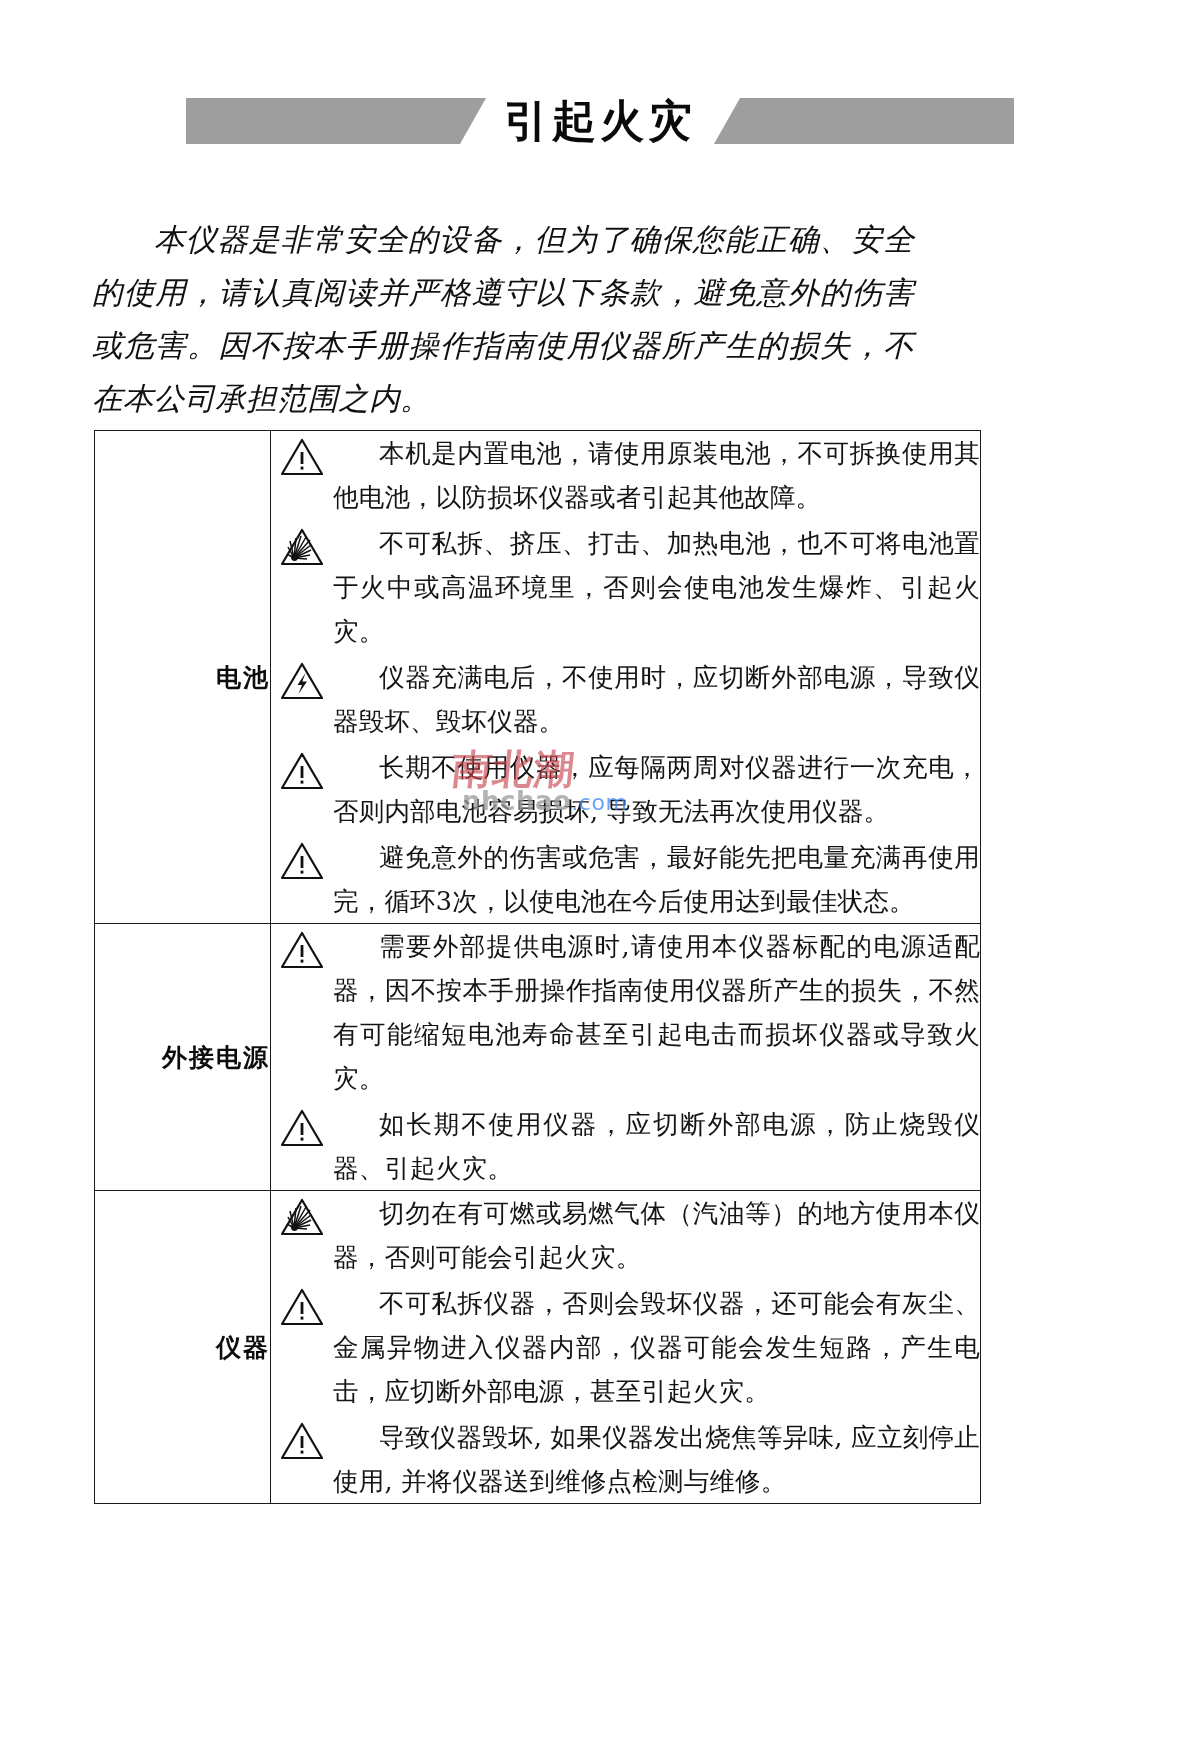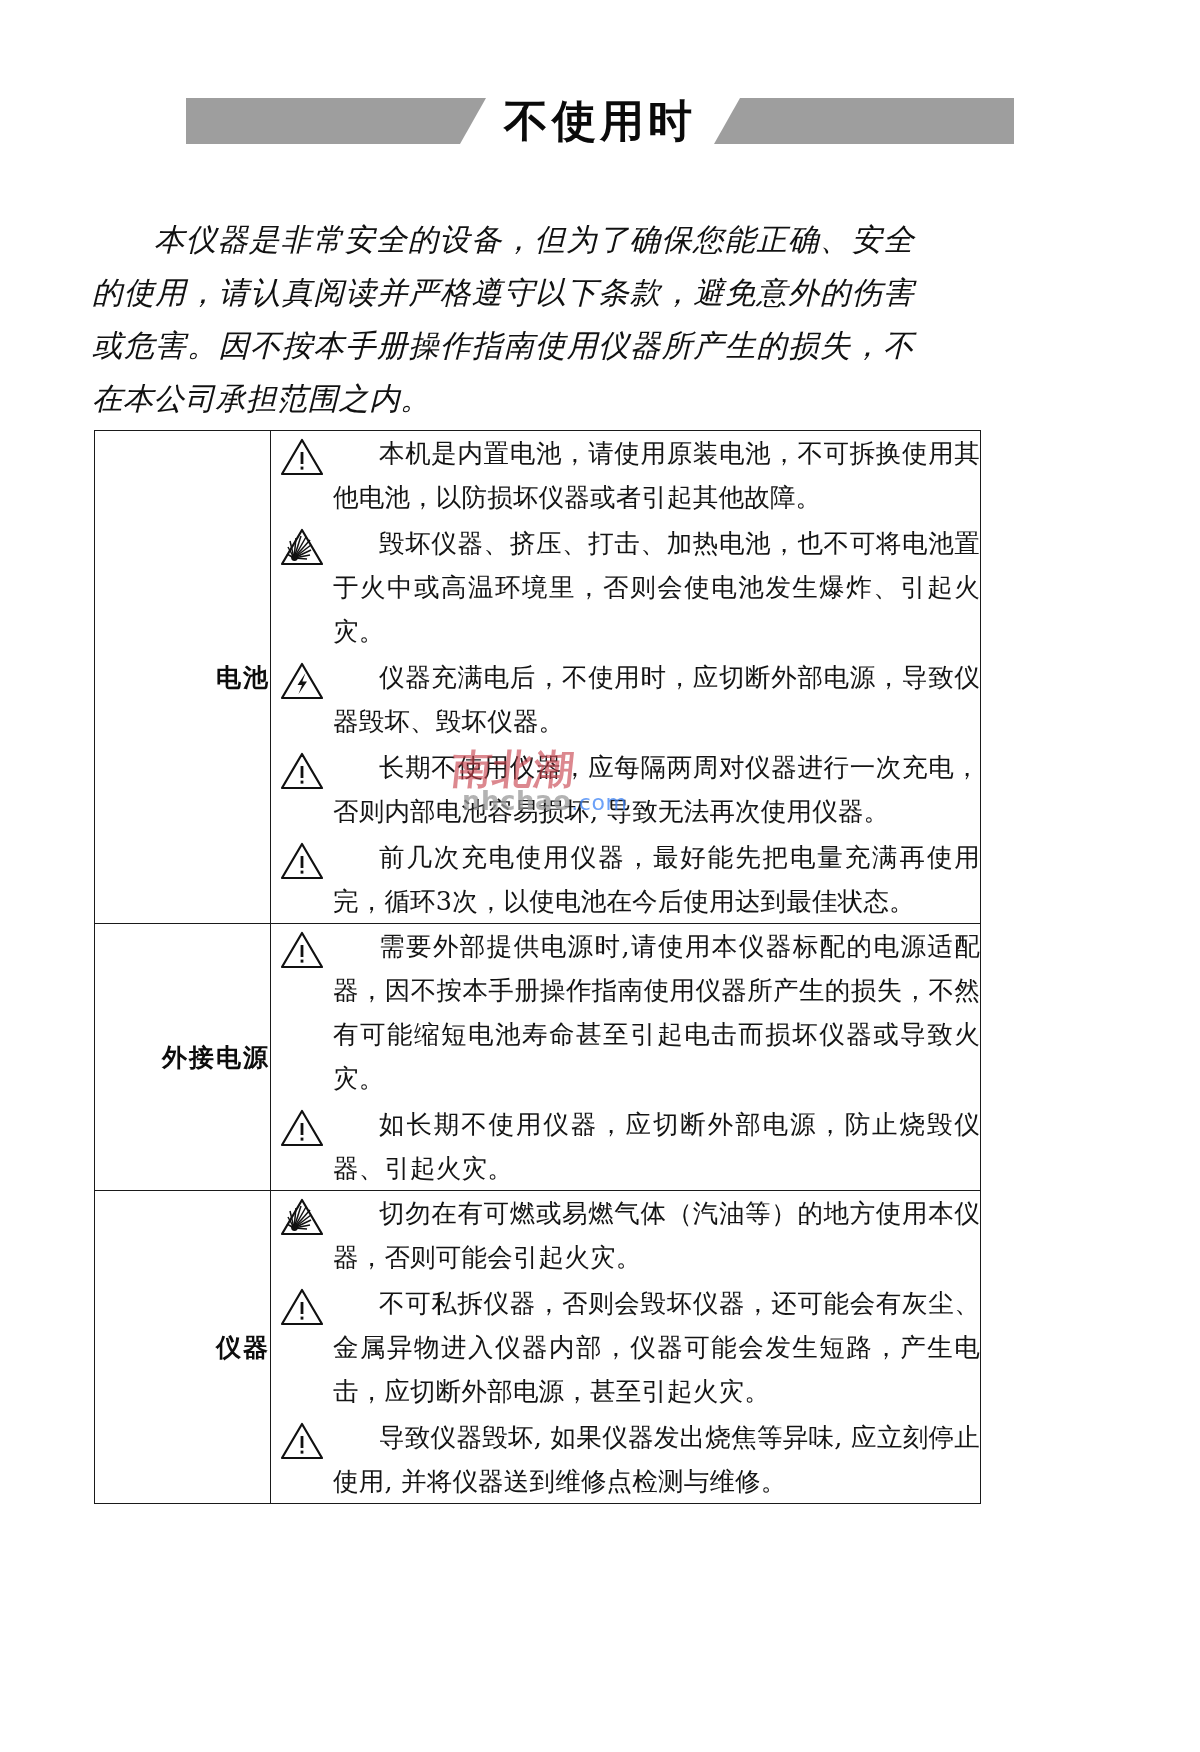--- a/index.html
+++ b/index.html
@@ -177,21 +177,21 @@
     color: #3b82f6;
   }
 </style>
 </head>
 <body>
 
 <div class="page">
 
   <div class="header">
     <div class="bar bar-left"></div>
-    <div class="header-title">不使用时</div>
+    <div class="header-title">引起火灾</div>
     <div class="bar bar-right"></div>
   </div>
 
   <div class="intro">本仪器是非常安全的设备，但为了确保您能正确、安全的使用，请认真阅读并严格遵守以下条款，避免意外的伤害或危害。因不按本手册操作指南使用仪器所产生的损失，不在本公司承担范围之内。</div>
 
   <table class="safety-table">
     <colgroup>
       <col class="col-label">
       <col class="col-body">
     </colgroup>
@@ -225,21 +225,21 @@
                   <line x1="14" y1="31" x2="26" y2="10"></line>
                   <line x1="14" y1="31" x2="21" y2="9"></line>
                   <line x1="14" y1="31" x2="16" y2="11"></line>
                   <line x1="14" y1="31" x2="10" y2="14"></line>
                   <line x1="14" y1="31" x2="8" y2="20"></line>
                   <line x1="14" y1="31" x2="7" y2="27"></line>
                 </g>
                 <circle cx="14.5" cy="30.5" r="3.4" fill="#111"></circle>
               </svg>
             </span>
-            <span class="item-text">毁坏仪器、挤压、打击、加热电池，也不可将电池置于火中或高温环境里，否则会使电池发生爆炸、引起火灾。</span>
+            <span class="item-text">不可私拆、挤压、打击、加热电池，也不可将电池置于火中或高温环境里，否则会使电池发生爆炸、引起火灾。</span>
           </div>
 
           <div class="item">
             <span class="icon-slot">
               <svg width="44" height="40" viewBox="0 0 44 40" aria-hidden="true">
                 <path d="M22 3 L42 37 L2 37 Z" fill="none" stroke="#111" stroke-width="2.2" stroke-linejoin="round"></path>
                 <path d="M25.5 12 L17.5 24 L22 24 L18.5 33 L27 20.5 L22.3 20.5 Z" fill="#111"></path>
               </svg>
             </span>
             <span class="item-text">仪器充满电后，不使用时，应切断外部电源，导致仪器毁坏、毁坏仪器。</span>
@@ -257,21 +257,21 @@
           </div>
 
           <div class="item">
             <span class="icon-slot">
               <svg width="44" height="40" viewBox="0 0 44 40" aria-hidden="true">
                 <path d="M22 3 L42 37 L2 37 Z" fill="none" stroke="#111" stroke-width="2.2" stroke-linejoin="round"></path>
                 <rect x="20.6" y="15" width="2.8" height="12" fill="#111"></rect>
                 <rect x="20.6" y="29.6" width="2.8" height="3" fill="#111"></rect>
               </svg>
             </span>
-            <span class="item-text">前几次充电使用仪器，最好能先把电量充满再使用完，循环3次，以使电池在今后使用达到最佳状态。</span>
+            <span class="item-text">避免意外的伤害或危害，最好能先把电量充满再使用完，循环3次，以使电池在今后使用达到最佳状态。</span>
           </div>
 
         </td>
       </tr>
 
       <tr>
         <td class="row-label">外接电源</td>
         <td class="body-cell">
 
           <div class="item">

